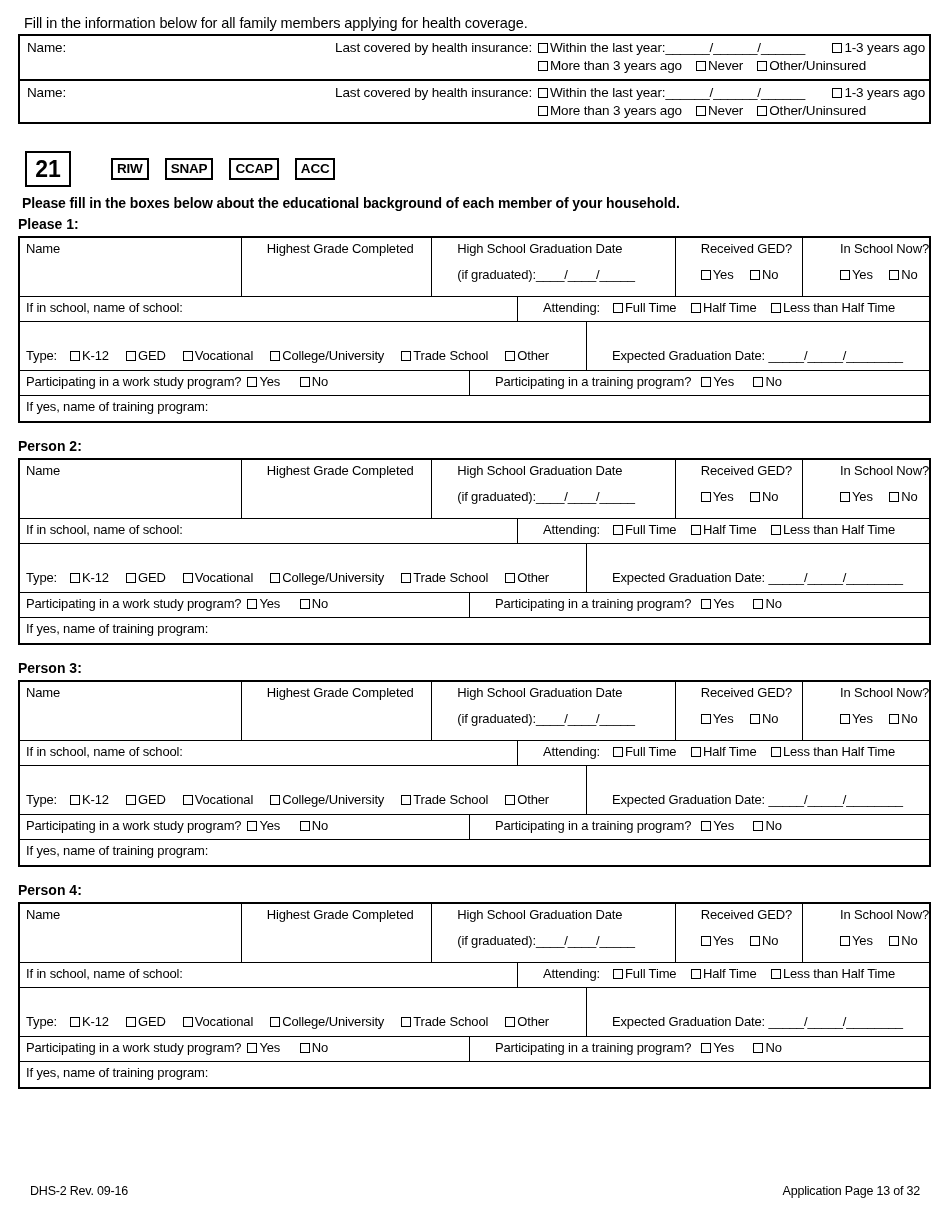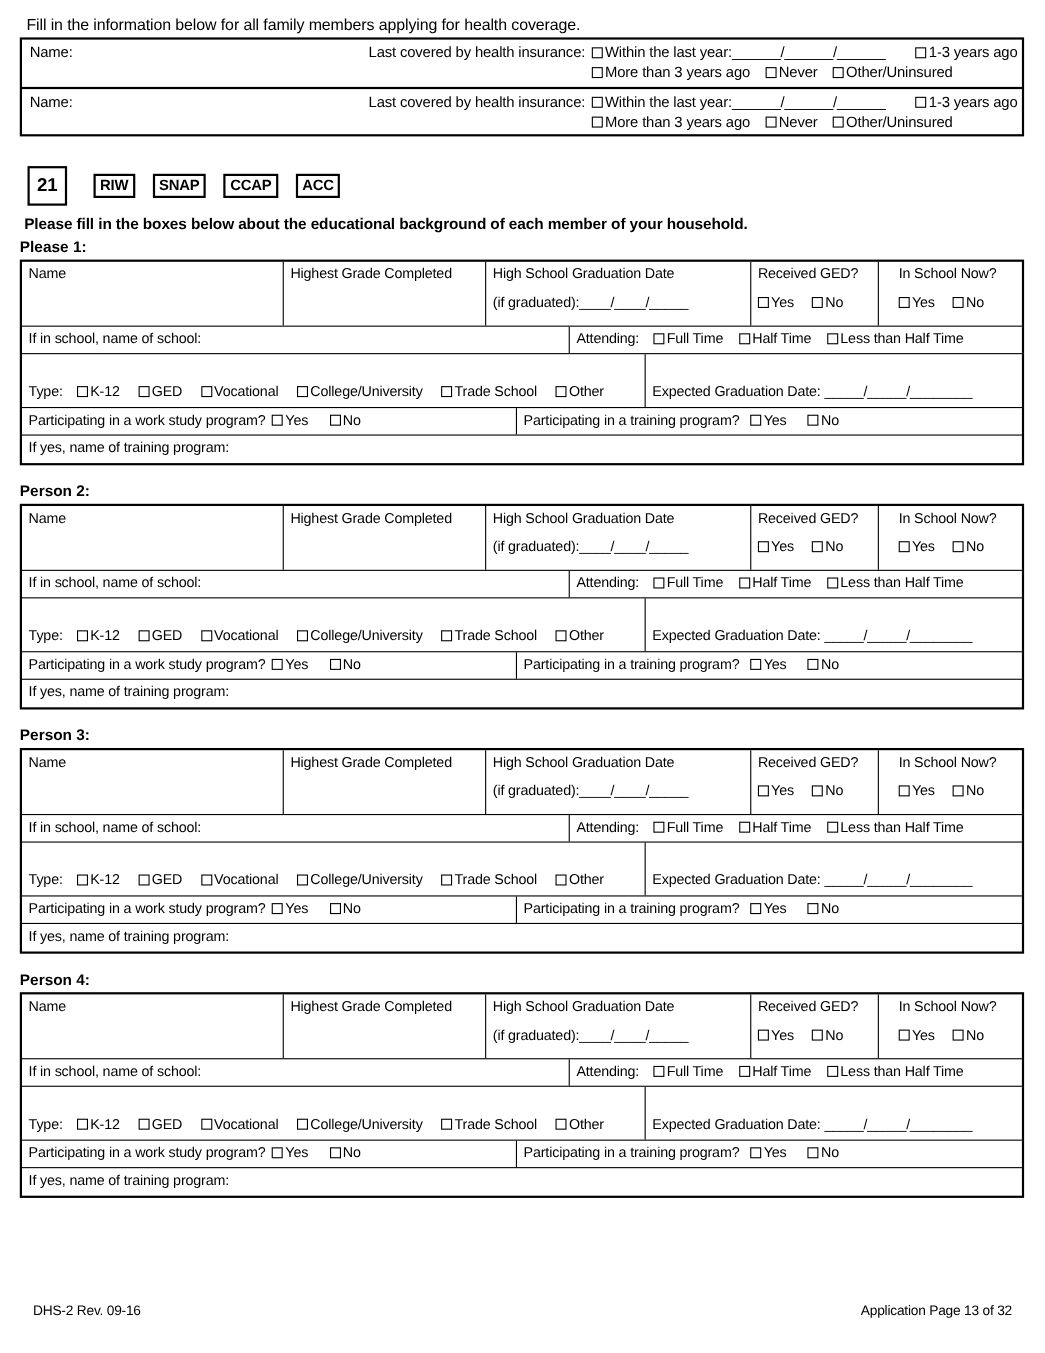--- a/index.html
+++ b/index.html
@@ -20,30 +20,30 @@
   .l1 .push { margin-left:auto; }
   .l2 { display:flex; white-space:nowrap; margin-top:3px; }
   .l2 .opt + .opt { margin-left:14px; }
 
   .cb { display:inline-block; width:10px; height:10px; border:1.6px solid #000; background:#fff; margin-right:2px; vertical-align:-1px; }
   .opt { white-space:nowrap; }
   .blank { white-space:nowrap; }
 
   
   .sec-row { display:flex; align-items:center; margin-top:26px; margin-left:7px; height:38px; }
-  .sec-num { width:36px; height:36px; border:2.5px solid #000; font-weight:bold; font-size:17px;
-             display:flex; align-items:center; justify-content:center; margin-right:24px; }
+  .sec-num { width:46px; height:36px; border:2.5px solid #000; font-weight:bold; font-size:23px;
+             display:flex; align-items:center; justify-content:center; margin-right:40px; }
   .tag { border:2px solid #000; font-weight:bold; font-size:13.5px; padding:1px 4px 2px 4px; margin-right:16px; letter-spacing:-0.2px; }
   .instruction { font-weight:bold; font-size:14px; letter-spacing:-0.1px; margin-top:7px; margin-left:4px; }
 
   
   .person-label { font-weight:bold; font-size:14px; margin-top:15px; margin-bottom:4px; }
   .person-block:first-child .person-label { margin-top:5px; }
   .edu-table { border:2px solid #000; font-size:13px; letter-spacing:-0.15px; }
-  .erow { display:flex; }
+  .erow { display:flex;gap:19px; }
   .erow + .erow { border-top:1.5px solid #000; }
   .ecell { border-right:1.5px solid #000; padding:3px 0 0 6px; white-space:nowrap; }
   .ecell:last-child { border-right:none; }
   .head { height:58px; }
   .c-name { width:238px; }
   .c-grade { width:184px; }
   .c-hsdate { width:241px; }
   .c-ged { width:116px; }
   .c-now { flex:1;margin-left:12px; }
   .h2 { margin-top:11px; }

